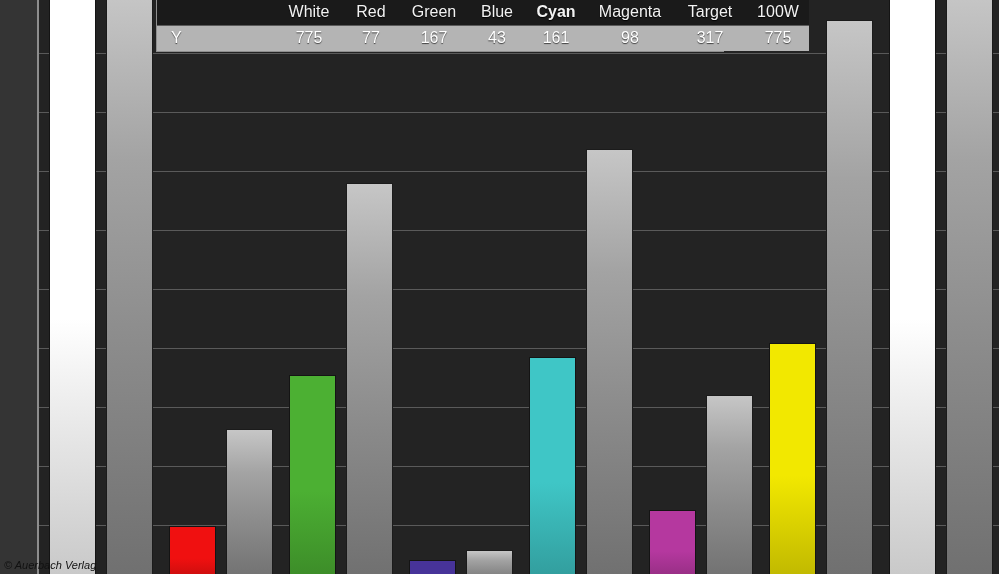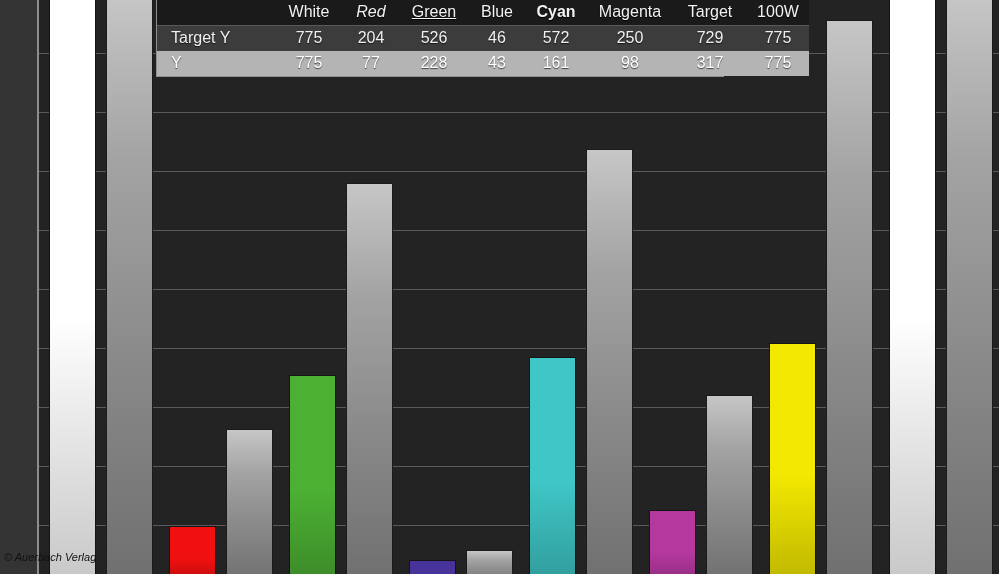--- a/index.html
+++ b/index.html
@@ -53,21 +53,21 @@
     border-bottom:1px solid #5a5a5a;
     text-shadow:0 1px 1px #000;
   }
   table.datatbl tbody tr.row-target{background:#3c3c3c;color:#f0f0f0;}
   table.datatbl tbody tr.row-y{background:#b4b4b4;color:#ffffff;}
   table.datatbl tbody td{text-align:center;text-shadow:0 1px 1px rgba(0,0,0,.65);}
   table.datatbl td.rowhdr, table.datatbl th.rowhdr{text-align:left;padding-left:14px;}
 
   
   .copyright{
-    position:absolute;left:4px;bottom:11px;
+    position:absolute;left:4px;bottom:3px;
     font-size:11px;font-style:italic;color:#111;
     font-family:"Liberation Sans", sans-serif;
     z-index:40;
   }
 </style>
 </head>
 <body>
 
 <div id="chart-root">
 
@@ -143,46 +143,35 @@
         <div class="bar grayref" style="left: 907px; width: 47px; top: -6px; height: 590px; background: linear-gradient(rgb(198, 198, 198) 0%, rgb(163, 163, 163) 28%, rgb(139, 139, 139) 60%, rgb(111, 111, 111) 100%);"></div>
       </div>
   </div>
 
   <div class="table-wrap">
     <table class="datatbl">
       <thead>
         <tr id="thead-row">
             <th class="rowhdr" style="width: 104px;"></th>
             <th style="width: 68px;">White</th>
-            <th style="width: 56px; font-style: italic;">Red</th>
-            <th style="width: 70px; text-decoration: underline;">Green</th>
+            <th style="width: 56px;">Red</th>
+            <th style="width: 70px;">Green</th>
             <th style="width: 56px;">Blue</th>
             <th style="width: 62px; font-weight: bold;">Cyan</th>
             <th style="width: 86px;">Magenta</th>
             <th style="width: 74px;">Target</th>
             <th style="width: 62px;">100W</th>
           </tr>
       </thead>
       <tbody id="tbody">
-          <tr class="row-target">
-            <td class="rowhdr" style="width: 104px;">Target Y</td>
-            <td style="width: 68px;">775</td>
-            <td style="width: 56px;">204</td>
-            <td style="width: 70px;">526</td>
-            <td style="width: 56px;">46</td>
-            <td style="width: 62px;">572</td>
-            <td style="width: 86px;">250</td>
-            <td style="width: 74px;">729</td>
-            <td style="width: 62px;">775</td>
-          </tr>
           <tr class="row-y">
             <td class="rowhdr" style="width: 104px;">Y</td>
             <td style="width: 68px;">775</td>
             <td style="width: 56px;">77</td>
-            <td style="width: 70px;">228</td>
+            <td style="width: 70px;">167</td>
             <td style="width: 56px;">43</td>
             <td style="width: 62px;">161</td>
             <td style="width: 86px;">98</td>
             <td style="width: 74px; text-align: center;">317</td>
             <td style="width: 62px;">775</td>
           </tr>
         </tbody>
     </table>
   </div>
 

